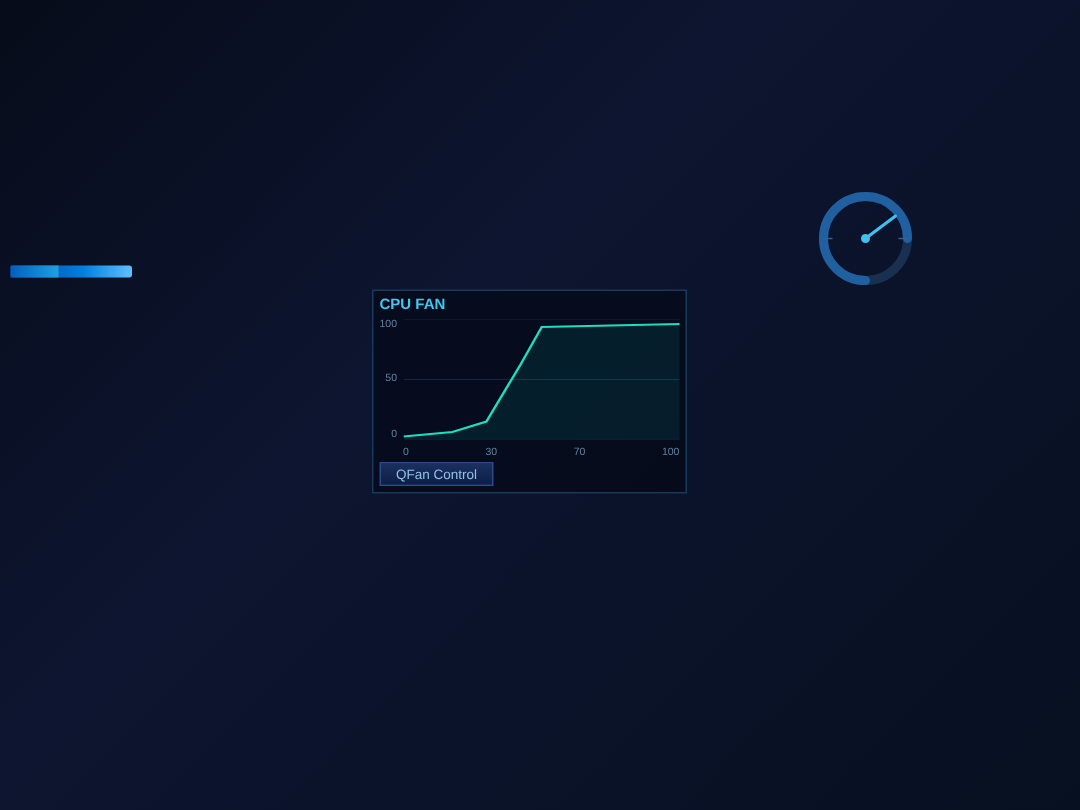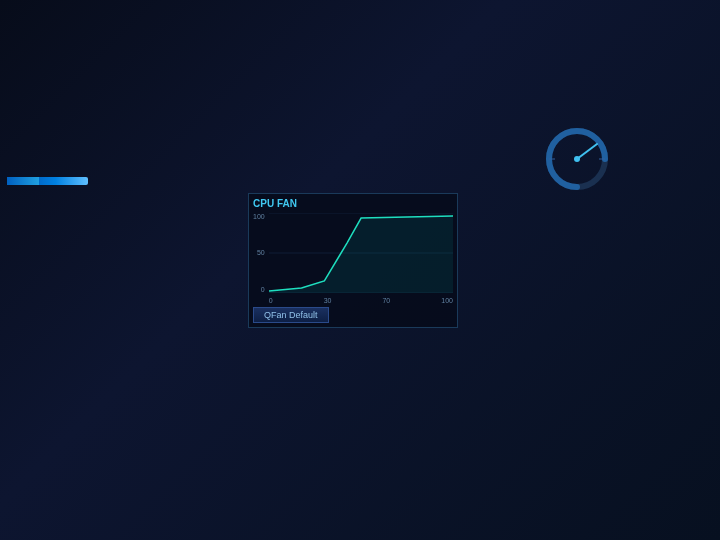--- a/index.html
+++ b/index.html
@@ -655,21 +655,21 @@
             </svg>
             
             <div style="display:flex;justify-content:space-between;margin-top:2px;">
               <span style="color:#6080a0;font-size:7px;">0</span>
               <span style="color:#6080a0;font-size:7px;">30</span>
               <span style="color:#6080a0;font-size:7px;">70</span>
               <span style="color:#6080a0;font-size:7px;">100</span>
             </div>
           </div>
         </div>
-        <button class="qfan-btn">QFan Default</button>
+        <button class="qfan-btn">QFan Control</button>
       </div>
 
     </div>
 
     <div class="right-col">
 
       <div>
         <div class="ez-tuning-title">EZ System Tuning</div>
         <div class="ez-tuning-desc">Click the icon below to apply a pre-configured profile for improved system performance or energy savings.</div>
 

